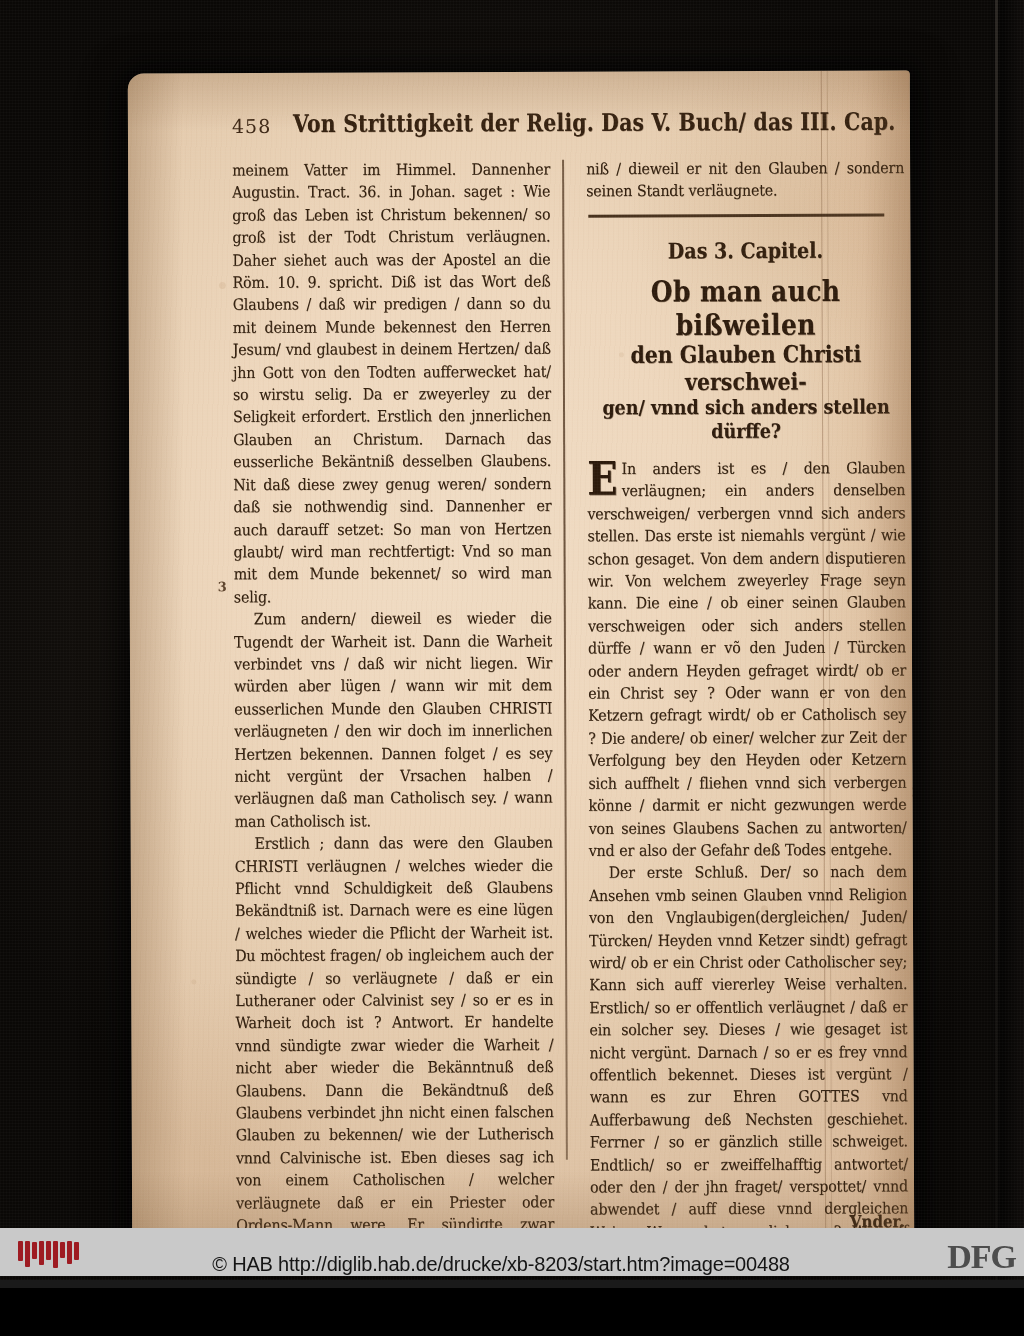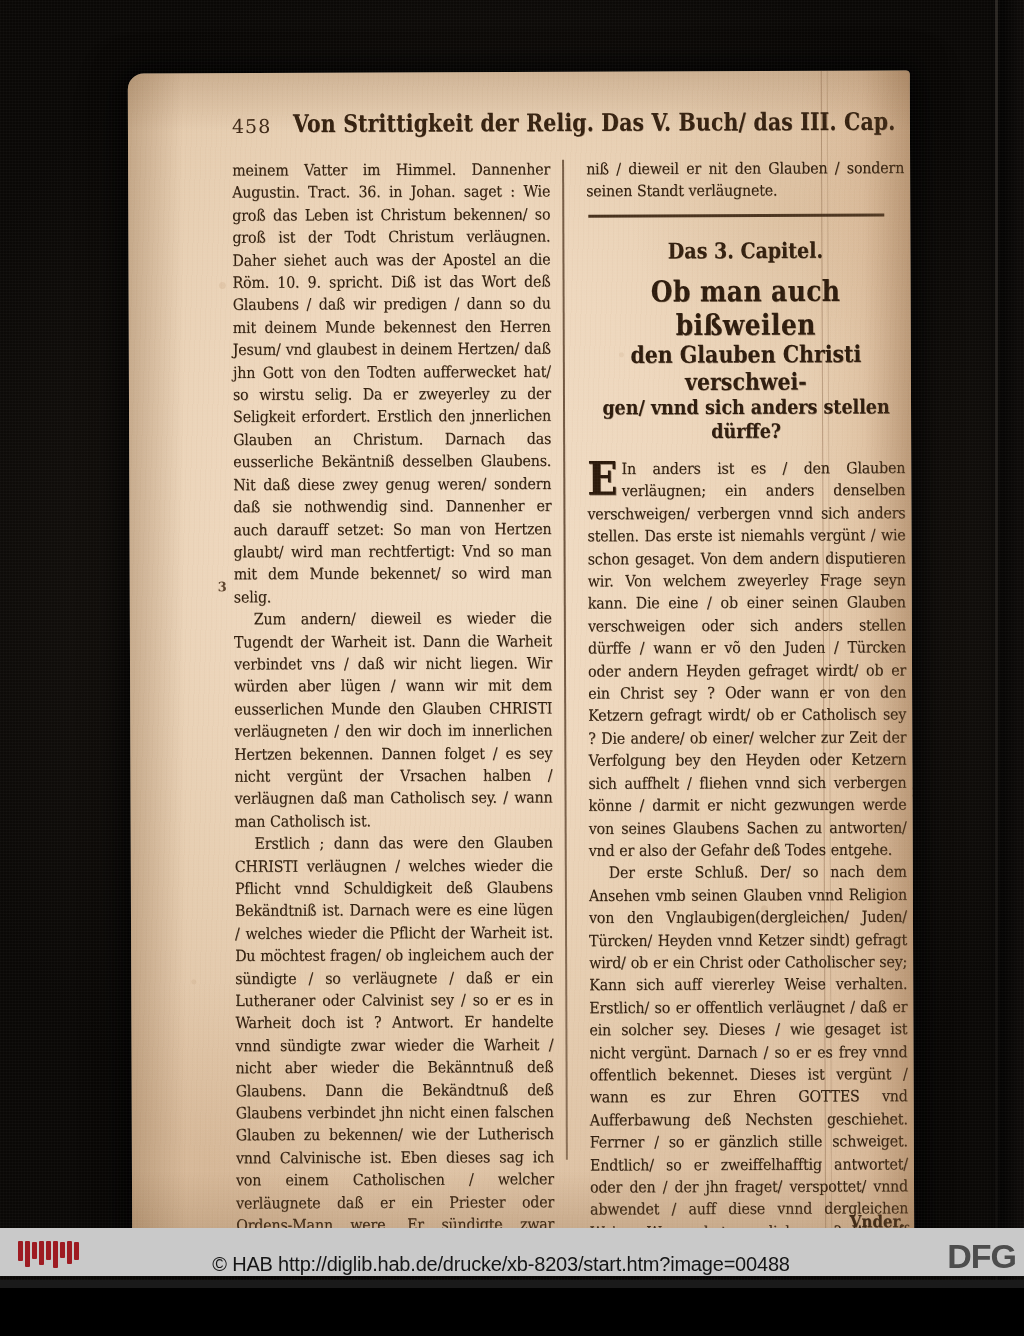--- a/index.html
+++ b/index.html
@@ -314,21 +314,21 @@
     font-size: 20px;
     color: #151515;
     letter-spacing: -.2px;
     white-space: nowrap;
   }
   .dfg-logo {
     flex: 0 0 auto;
     width: 110px;
     padding-right: 8px;
     text-align: right;
-    font-family: Liberation Sans, sans-serif;
+    font-family: Liberation Serif, serif;
     font-weight: 700;
     font-size: 34px;
     letter-spacing: -1px;
     color: #4d4d4d;
   }
   .gap-strip {
     position: absolute;
     left: 0; top: 1280px;
     width: 1024px; height: 8px;
     background: #1a1a1a;

